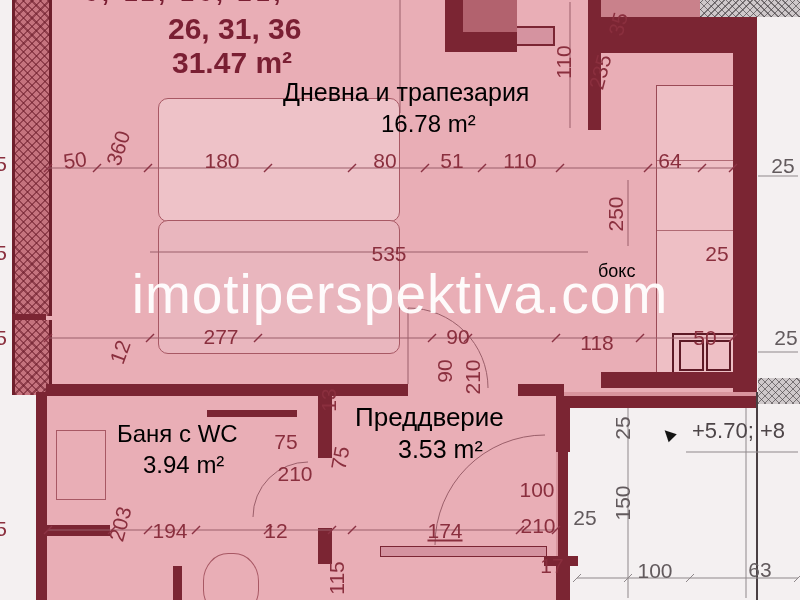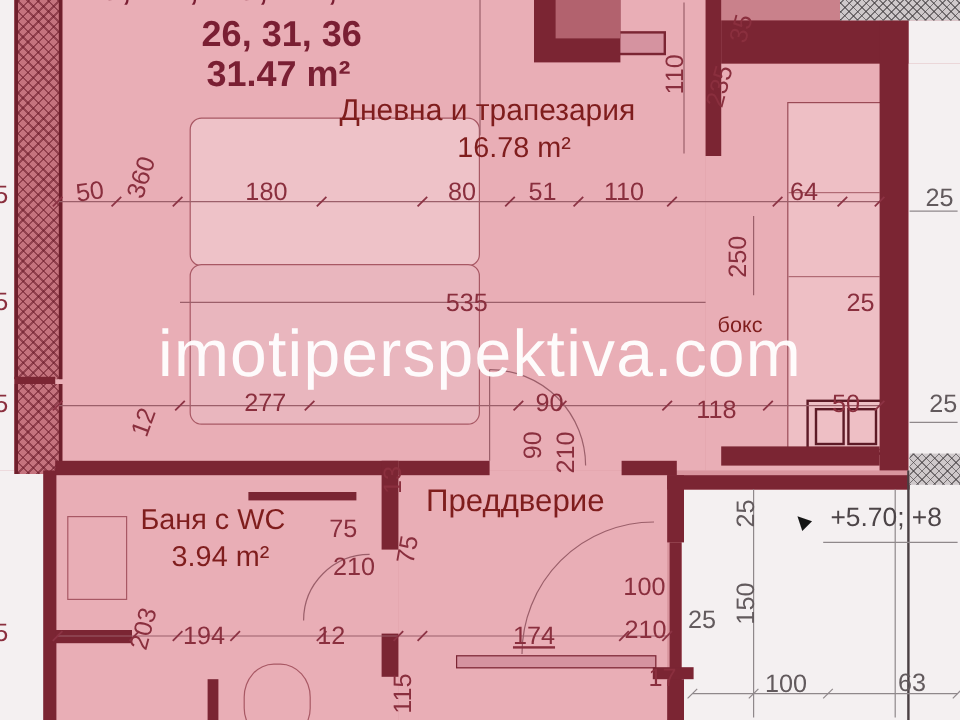--- a/index.html
+++ b/index.html
@@ -13,21 +13,21 @@
   .hatch-red{position:absolute;background-color:#c5737e;
     background-image:repeating-linear-gradient(45deg,rgba(105,25,40,.55) 0 1.5px,transparent 1.5px 6px),
                      repeating-linear-gradient(-45deg,rgba(105,25,40,.55) 0 1.5px,transparent 1.5px 6px);
     border-left:3px solid #6e1f2c;border-right:3px solid #6e1f2c;}
   .hatch-gray{position:absolute;background-color:#cfc9cb;
     background-image:repeating-linear-gradient(45deg,rgba(60,55,58,.6) 0 1px,transparent 1px 5px),
                      repeating-linear-gradient(-45deg,rgba(60,55,58,.6) 0 1px,transparent 1px 5px);}
   .furn{position:absolute;border:1.5px solid #a85864;background:transparent;}
   .dim{position:absolute;font-size:21px;color:#8a2f3e;white-space:nowrap;line-height:1;}
   .dim.gray{color:#625a5d;}
-  .lbl{position:absolute;color:#7f1d1d;white-space:nowrap;line-height:1;}
+  .lbl{position:absolute;color:#000000;white-space:nowrap;line-height:1;}
   .lbl.bold{font-weight:bold;color:#7a1f33;}
   .gray-t{color:#625a5d;}
   #watermark{position:absolute;left:0;top:262px;width:800px;text-align:center;
     font-size:55px;font-weight:normal;letter-spacing:1px;color:rgba(255,255,255,.95);z-index:60;}
   .lbl,.dim{z-index:50;}
   svg.lines{position:absolute;left:0;top:0;z-index:40;}
   .z30{z-index:30;} .z20{z-index:20;} .z10{z-index:10;}
 </style>
 </head>
 <body>
@@ -150,20 +150,21 @@
 
   <div class="lbl" style="left:283px;top:80px;font-size:25px;">Дневна и трапезария</div>
   <div class="lbl" style="left:381px;top:112px;font-size:24px;">16.78 m²</div>
 
   <div class="lbl" style="left:598px;top:262px;font-size:18px;">бокс</div>
 
   <div class="lbl" style="left:117px;top:422px;font-size:24px;">Баня с WC</div>
   <div class="lbl" style="left:143px;top:453px;font-size:24px;">3.94 m²</div>
 
   <div class="lbl" style="left:355px;top:404px;font-size:26px;">Преддверие</div>
+  <div class="lbl" style="left:398px;top:437px;font-size:25px;">3.53 m²</div>
 
   <div class="lbl gray-t" style="left:692px;top:420px;font-size:22px;color:#4d4548;">+5.70; +8</div>
   <div class="abs" style="left:662px;top:426px;font-size:15px;color:#141414;transform:rotate(-135deg);z-index:50;">▶</div>
 
   <div id="dim-layer">
       <span class="dim" style="left: 75px; top: 160px; transform: translate(-50%, -50%) rotate(-8deg);">50</span>
       <span class="dim" style="left: 118px; top: 148px; transform: translate(-50%, -50%) rotate(-72deg);">360</span>
       <span class="dim" style="left: 222px; top: 160px; transform: translate(-50%, -50%) rotate(0deg);">180</span>
       <span class="dim" style="left: 385px; top: 160px; transform: translate(-50%, -50%) rotate(0deg);">80</span>
       <span class="dim" style="left: 452px; top: 160px; transform: translate(-50%, -50%) rotate(0deg);">51</span>

